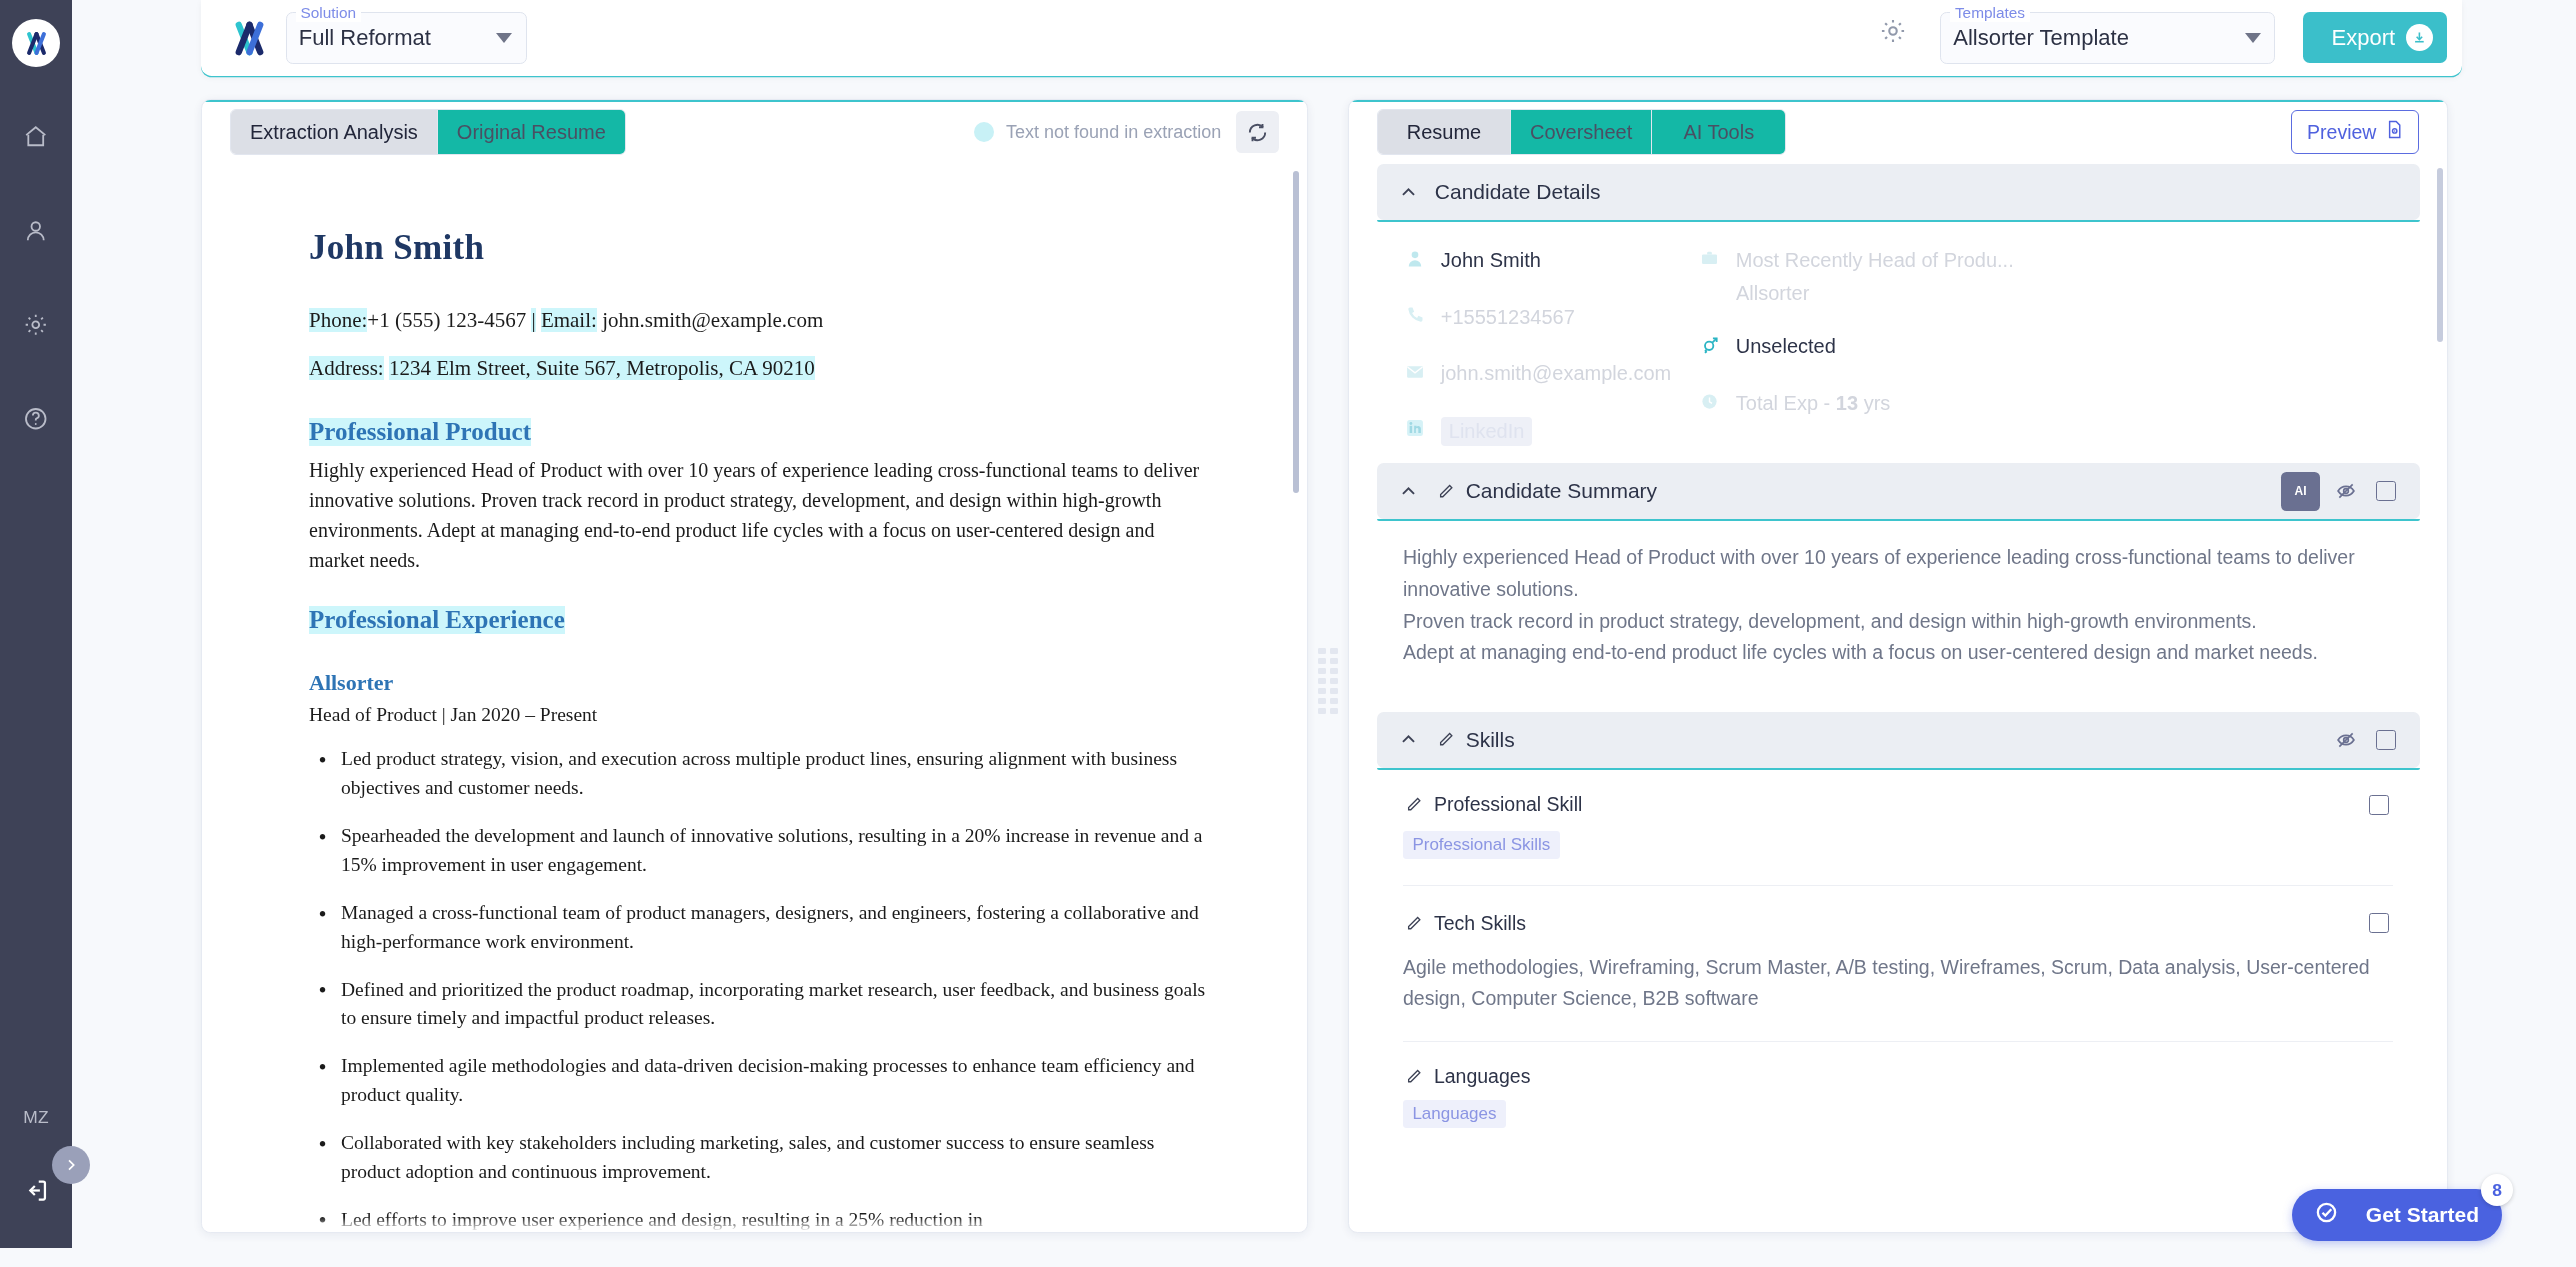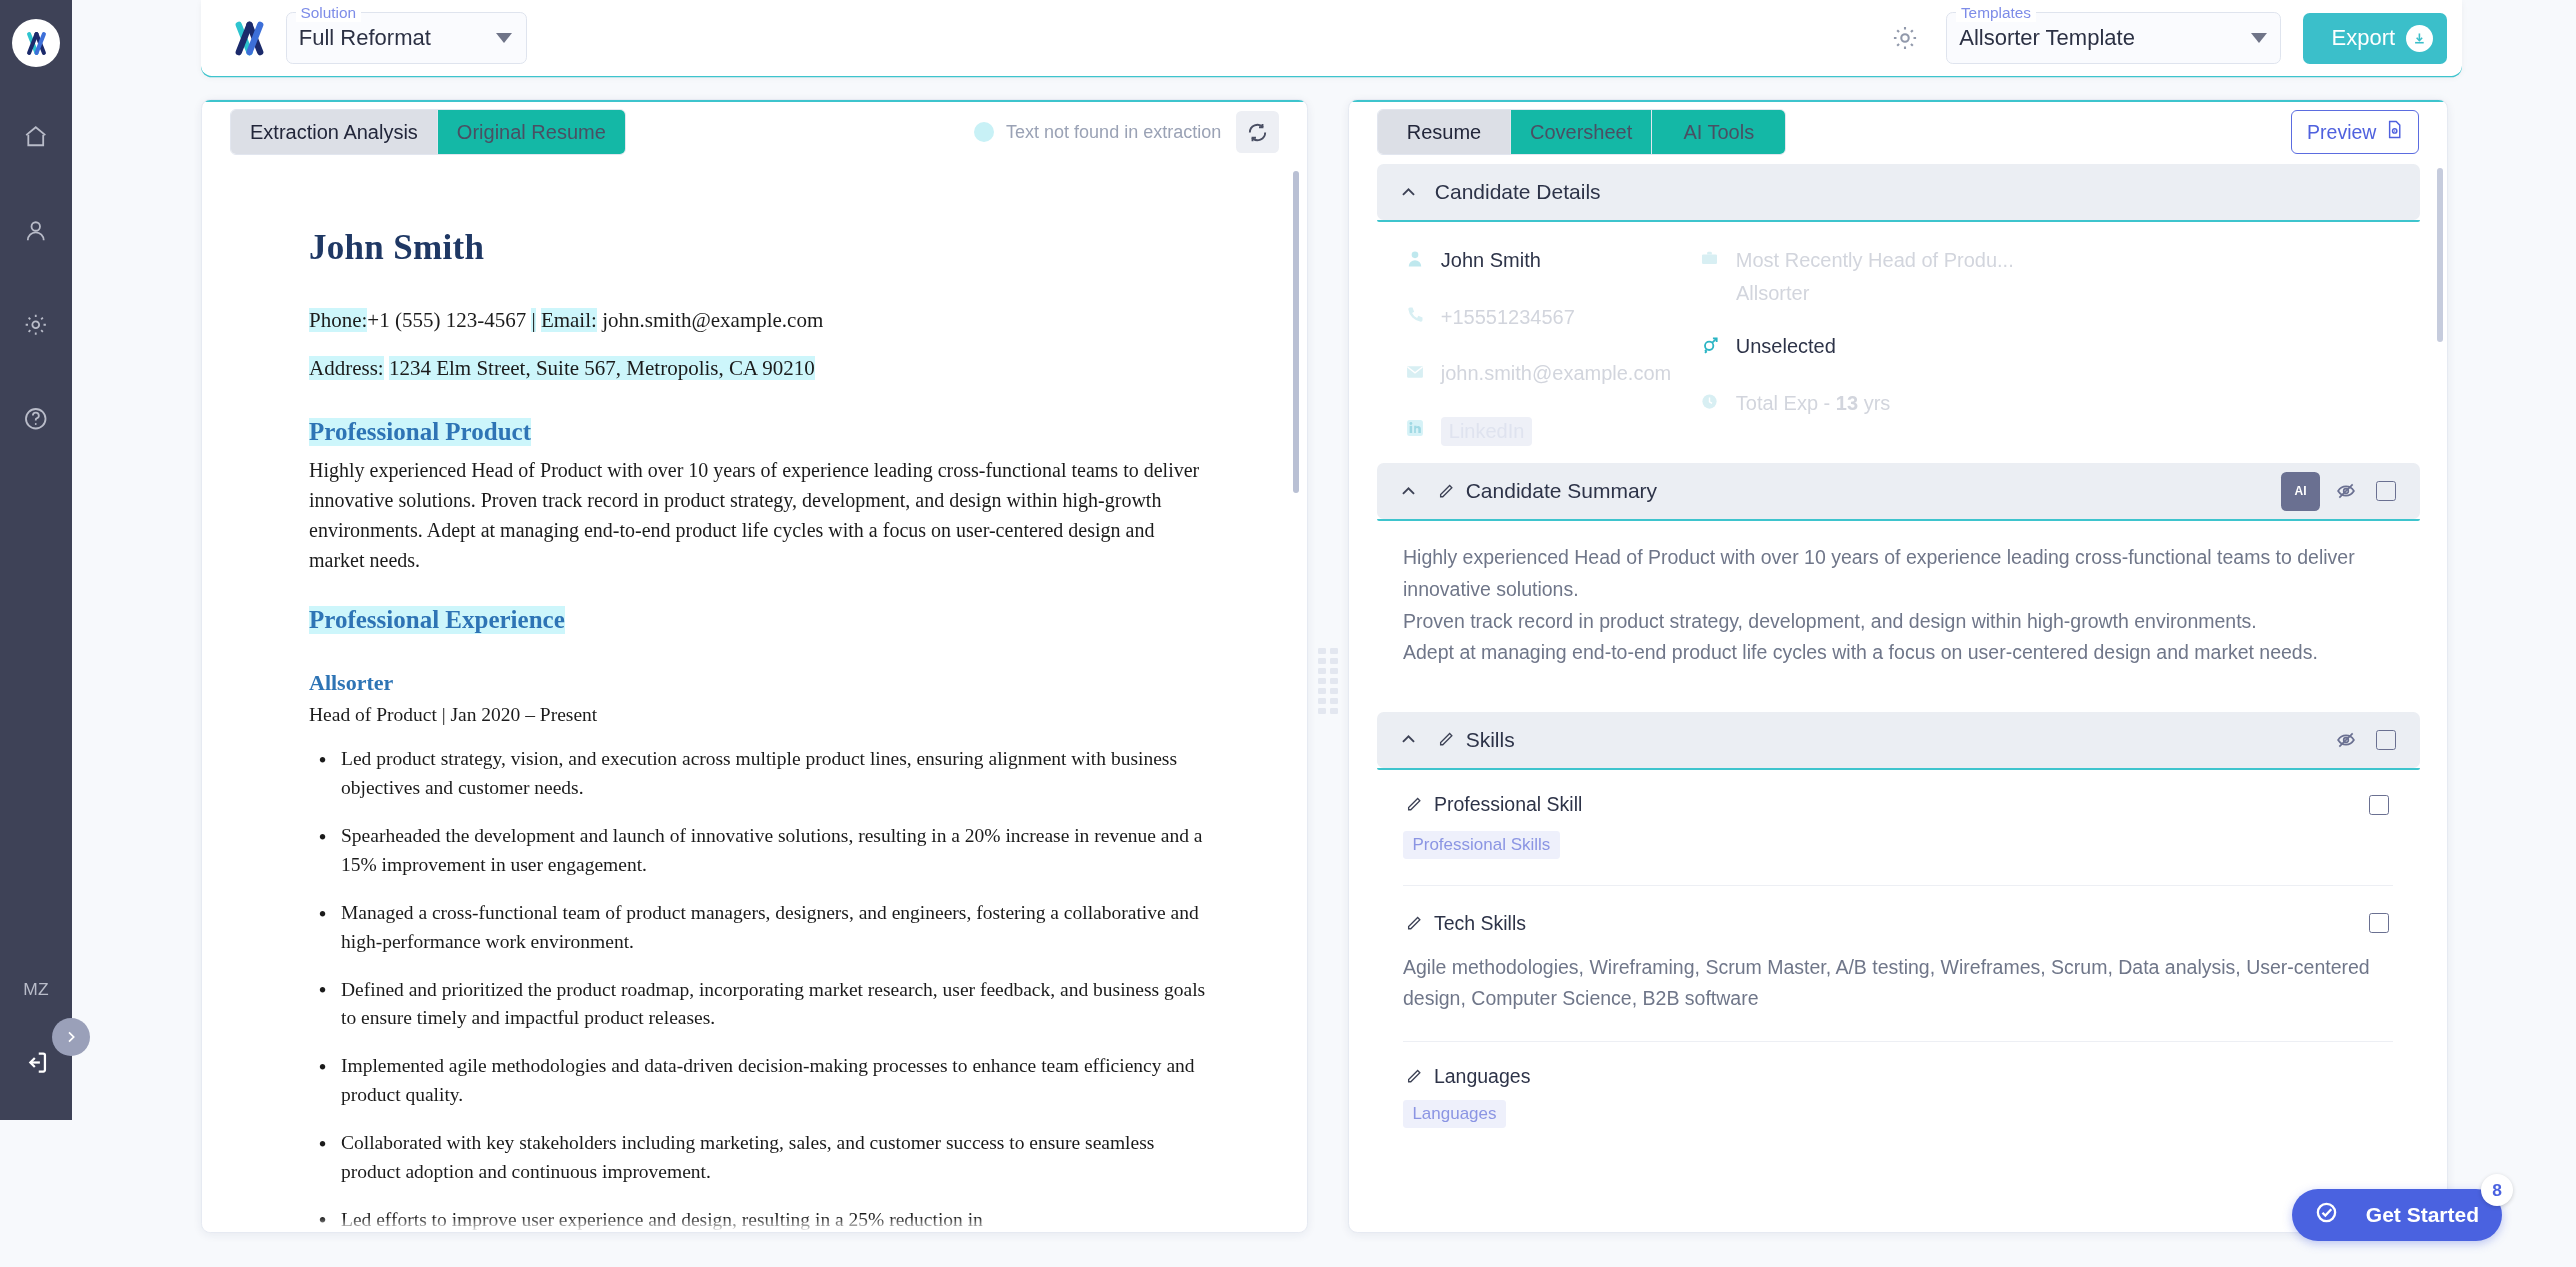--- a/index.html
+++ b/index.html
@@ -6,21 +6,21 @@
   html, body {
     width: 2576px; height: 1268px;
     background: #f7f9fc;
     font-family: "Liberation Sans", sans-serif;
     overflow: hidden;
   }
   body { position: relative; }
 
   
   .rail {
-    position: absolute; left: 0; top: 0; width: 72px; height: 1120px;
+    position: absolute; left: 0; top: 0; width: 72px; height: 1248px;
     background: #3e4257; display: flex; flex-direction: column; align-items: center;
   }
   .rail-logo {
     width: 48px; height: 48px; border-radius: 50%; background: #ffffff;
     margin-top: 19px; display: flex; align-items: center; justify-content: center;
   }
   .rail-nav { margin-top: 52px; display: flex; flex-direction: column; gap: 58px; align-items: center; }
   .rail-icon { width: 36px; height: 36px; display: flex; align-items: center; justify-content: center; cursor: pointer; }
   .rail-icon svg { stroke: #b9bcc9; fill: none; stroke-width: 1.7; }
   .rail-bottom { position: absolute; bottom: 40px; left: 0; width: 72px; display: flex; flex-direction: column; align-items: center; gap: 44px; }
@@ -43,21 +43,21 @@
   .field {
     position: relative; width: 241px; height: 52px; border: 1.1px solid #dfe4ee; border-radius: 6.7px;
     background: #fafbfe; display: flex; align-items: center; padding: 0 12px; cursor: pointer;
   }
   .field-label {
     position: absolute; top: -8.7px; left: 9px; background: #ffffff; padding: 0 4.7px;
     font-size: 15.4px; color: #7d8ce8;
   }
   .field-value { font-size: 22px; color: #2c3144; }
   .caret { position: absolute; right: 13.4px; width: 0; height: 0; border-left: 8.7px solid transparent; border-right: 8.7px solid transparent; border-top: 10px solid #6f7488; }
-  .topbar-right { margin-left: auto; display: flex; align-items: center; gap: 22px; }
+  .topbar-right { margin-left: auto; display: flex; gap: 28px; }
   .gear-btn { width: 38px; height: 38px; display: flex; align-items: center; justify-content: center; cursor: pointer; }
   .gear-btn svg { stroke: #9199ab; fill: none; stroke-width: 1.8; }
   .field.tmpl { width: 335px; }
   .export-btn {
     height: 51px; min-width: 144px; background: #3bbfca; border-radius: 6.7px; border: none;
     color: #ffffff; font-size: 22px; display: flex; align-items: center; justify-content: center; gap: 10.7px;
     cursor: pointer; font-family: "Liberation Sans", sans-serif; padding-left: 14px;
   }
   .export-btn .dl { width: 27px; height: 27px; border-radius: 50%; background: #ffffff; display:flex; align-items:center; justify-content:center; }
   .export-btn .dl svg { stroke: #3bbfca; fill:none; stroke-width: 2.6; }

